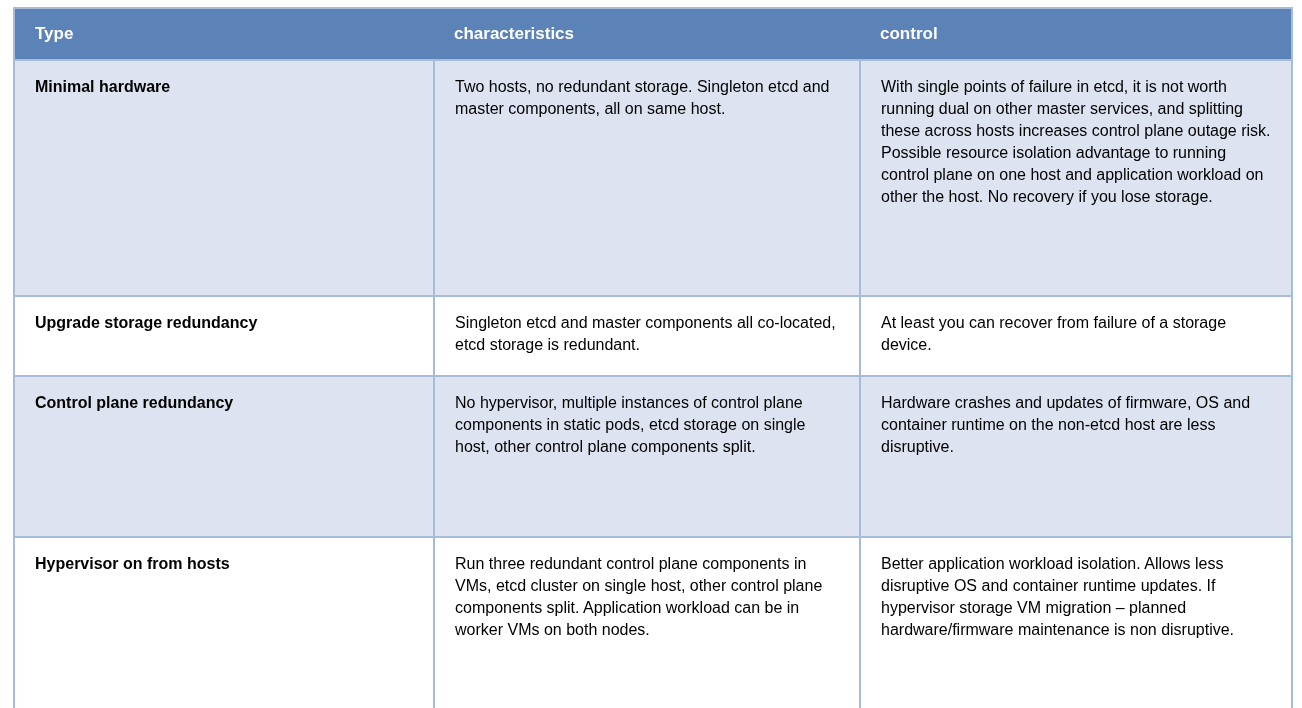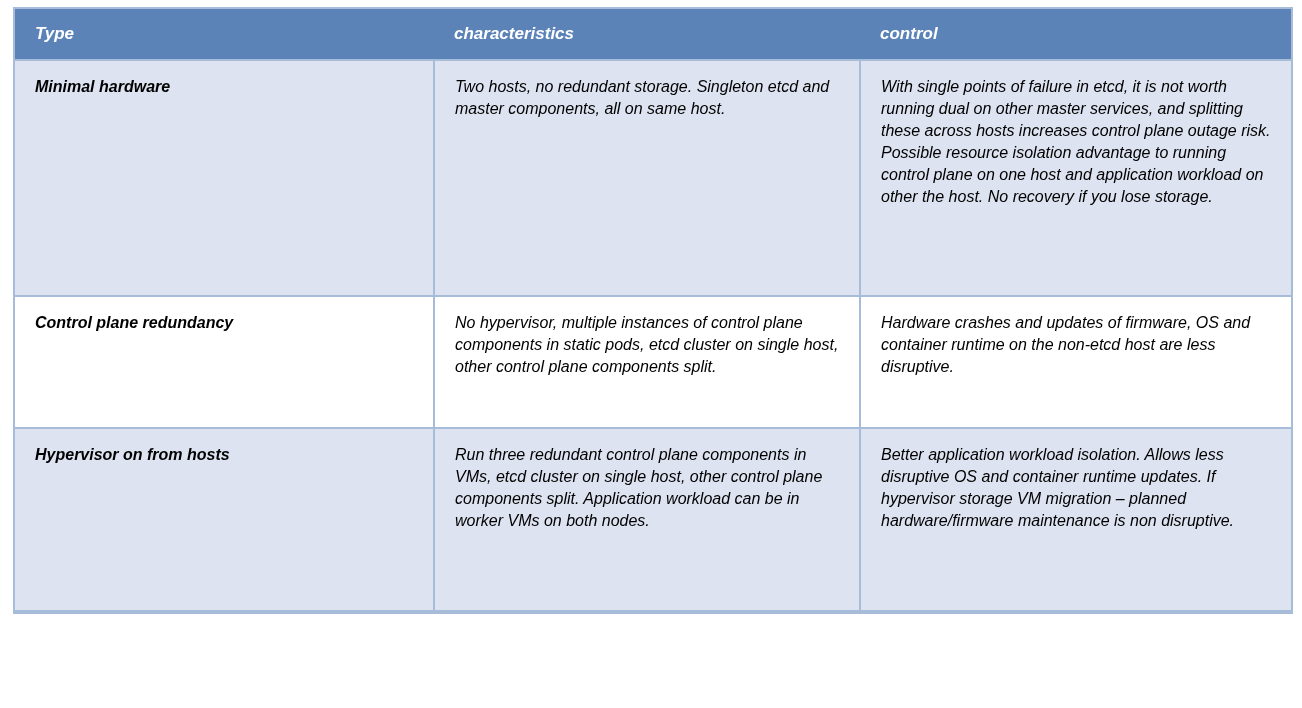--- a/index.html
+++ b/index.html
@@ -15,21 +15,20 @@
   body{
     font-family:"Liberation Sans","DejaVu Sans",sans-serif;
     color:var(--body-text);
     -webkit-font-smoothing:antialiased;
   }
   .page{
     width:1302px;
     height:708px;
     background:#ffffff;
     padding:7px 11px 4px 13px;
-    font-style:italic;
   }
   table.matrix{
     border-collapse:collapse;
     table-layout:fixed;
     width:1278px;
     border:2px solid var(--border);
     border-bottom-width:4px;
   }
   col.c-type{width:420px;}
   col.c-char{width:426px;}
@@ -54,21 +53,21 @@
     background:var(--white-bg);
   }
   tbody tr:nth-child(odd) td{
     background:var(--stripe-bg);
   }
   td.type-cell{
     font-weight:bold;
   }
   tr.r0 td{height:236px;}
   tr.r1 td{height:80px;}
-  tr.r2 td{height:132px;}
+  tr.r2 td{height:161px;}
   tr.r3 td{height:184px;}
 </style>
 </head>
 <body>
 
 <div class="page">
   <table class="matrix">
     <colgroup>
       <col class="c-type">
       <col class="c-char">
@@ -80,23 +79,28 @@
         <th>characteristics</th>
         <th>control</th>
       </tr>
     </thead>
     <tbody>
       <tr class="r0">
         <td class="type-cell">Minimal hardware</td>
         <td class="char-cell">Two hosts, no redundant storage. Singleton etcd and master components, all on same host.</td>
         <td class="result-cell">With single points of failure in etcd, it is not worth running dual on other master services, and splitting these across hosts increases control plane outage risk. Possible resource isolation advantage to running control plane on one host and application workload on other the host. No recovery if you lose storage.</td>
       </tr>
+      <tr class="r1">
+        <td class="type-cell">Upgrade storage redundancy</td>
+        <td class="char-cell">Singleton etcd and master components all co-located, etcd storage is redundant.</td>
+        <td class="result-cell">At least you can recover from failure of a storage device.</td>
+      </tr>
       <tr class="r2">
         <td class="type-cell">Control plane redundancy</td>
-        <td class="char-cell">No hypervisor, multiple instances of control plane components in static pods, etcd cluster on single host, other control plane components split.</td>
+        <td class="char-cell">No hypervisor, multiple instances of control plane components in static pods, etcd storage on single host, other control plane components split.</td>
         <td class="result-cell">Hardware crashes and updates of firmware, OS and container runtime on the non-etcd host are less disruptive.</td>
       </tr>
       <tr class="r3">
         <td class="type-cell">Hypervisor on from hosts</td>
         <td class="char-cell">Run three redundant control plane components in VMs, etcd cluster on single host, other control plane components split. Application workload can be in worker VMs on both nodes.</td>
         <td class="result-cell">Better application workload isolation. Allows less disruptive OS and container runtime updates. If hypervisor storage VM migration – planned hardware/firmware maintenance is non disruptive.</td>
       </tr>
     </tbody>
   </table>
 </div>

